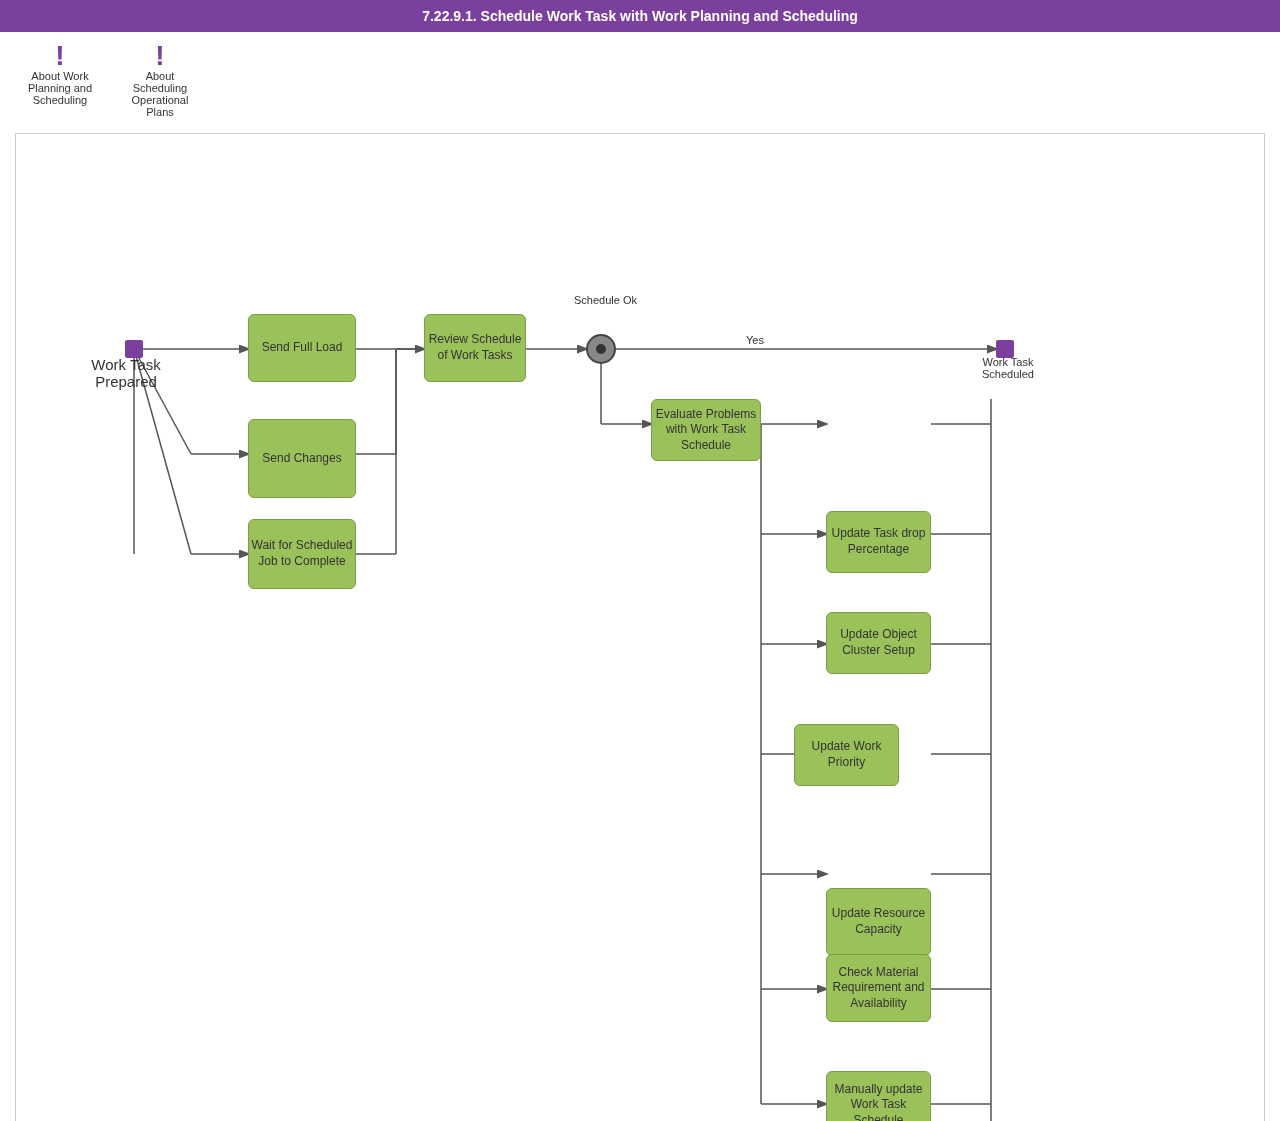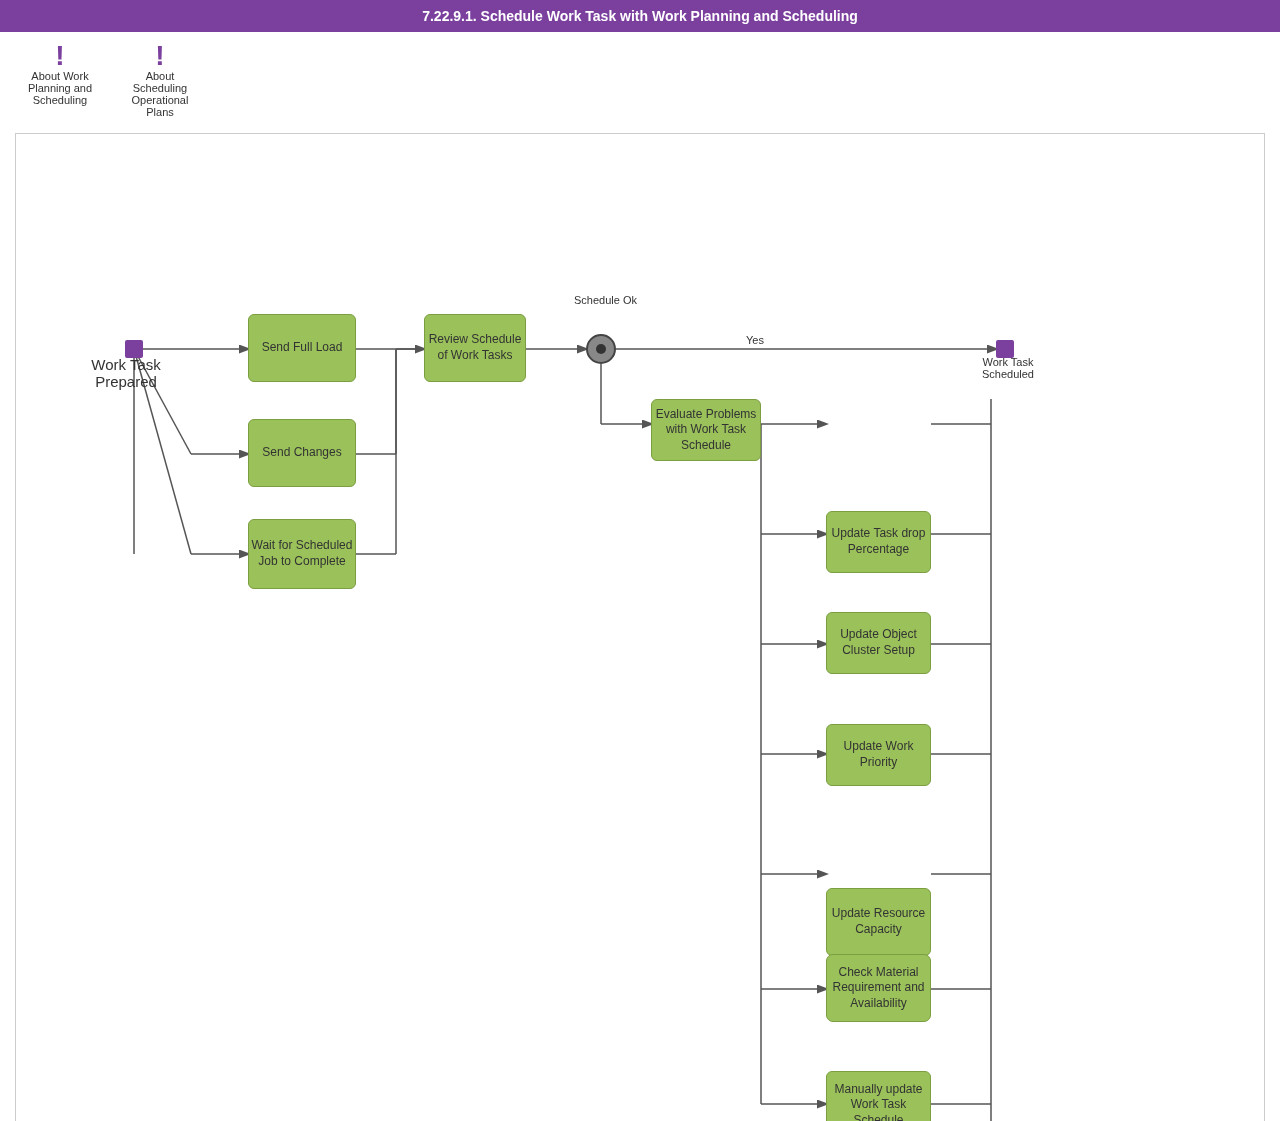--- a/index.html
+++ b/index.html
@@ -186,21 +186,21 @@
     </defs>
   </svg>
 
   <div class="node-purple-sq" style="position:absolute; left:109px; top:206px;"></div>
   <div class="label-text" style="left:70px; top:222px; text-align:center; width:80px; font-size:15px;">Work Task Prepared</div>
 
   <div class="node node-green" style="left:232px; top:180px; width:108px; height:68px;">
     <span>Send Full Load</span>
   </div>
 
-  <div class="node node-green" style="left:232px; top:285px; width:108px; height:68px;">
+  <div class="node node-green" style="left:232px; top:285px; width:108px; height:79px;">
     <span>Send Changes</span>
   </div>
 
   <div class="node node-green" style="left:232px; top:385px; width:108px; height:70px;">
     <span>Wait for Scheduled Job to Complete</span>
   </div>
 
   <div class="node node-green" style="left:408px; top:180px; width:102px; height:68px;">
     <span>Review Schedule of Work Tasks</span>
   </div>
@@ -220,29 +220,29 @@
 
 
   <div class="node node-green" style="left:810px; top:368px; width:105px; height:62px;margin-top:9px;">
     <span>Update Task drop Percentage</span>
   </div>
 
   <div class="node node-green" style="left:810px; top:478px; width:105px; height:62px;">
     <span>Update Object Cluster Setup</span>
   </div>
 
-  <div class="node node-green" style="left:810px; top:590px; width:105px; height:62px;">
+  <div class="node node-green" style="left:778px; top:590px; width:105px; height:62px;">
     <span>Update Work Priority</span>
   </div>
 
   <div class="node node-green" style="left:810px; top:706px; width:105px; height:68px;margin-top:48px;">
     <span>Update Resource Capacity</span>
   </div>
 
-  <div class="node node-green" style="left:810px; top:820px; width:105px; height:68px;border-radius:7px;">
+  <div class="node node-green" style="left:810px; top:820px; width:105px; height:68px;">
     <span>Check Material Requirement and Availability</span>
   </div>
 
   <div class="node node-green" style="left:810px; top:937px; width:105px; height:68px;">
     <span>Manually update Work Task Schedule</span>
   </div>
 
 </div>
 
 </body></html>

